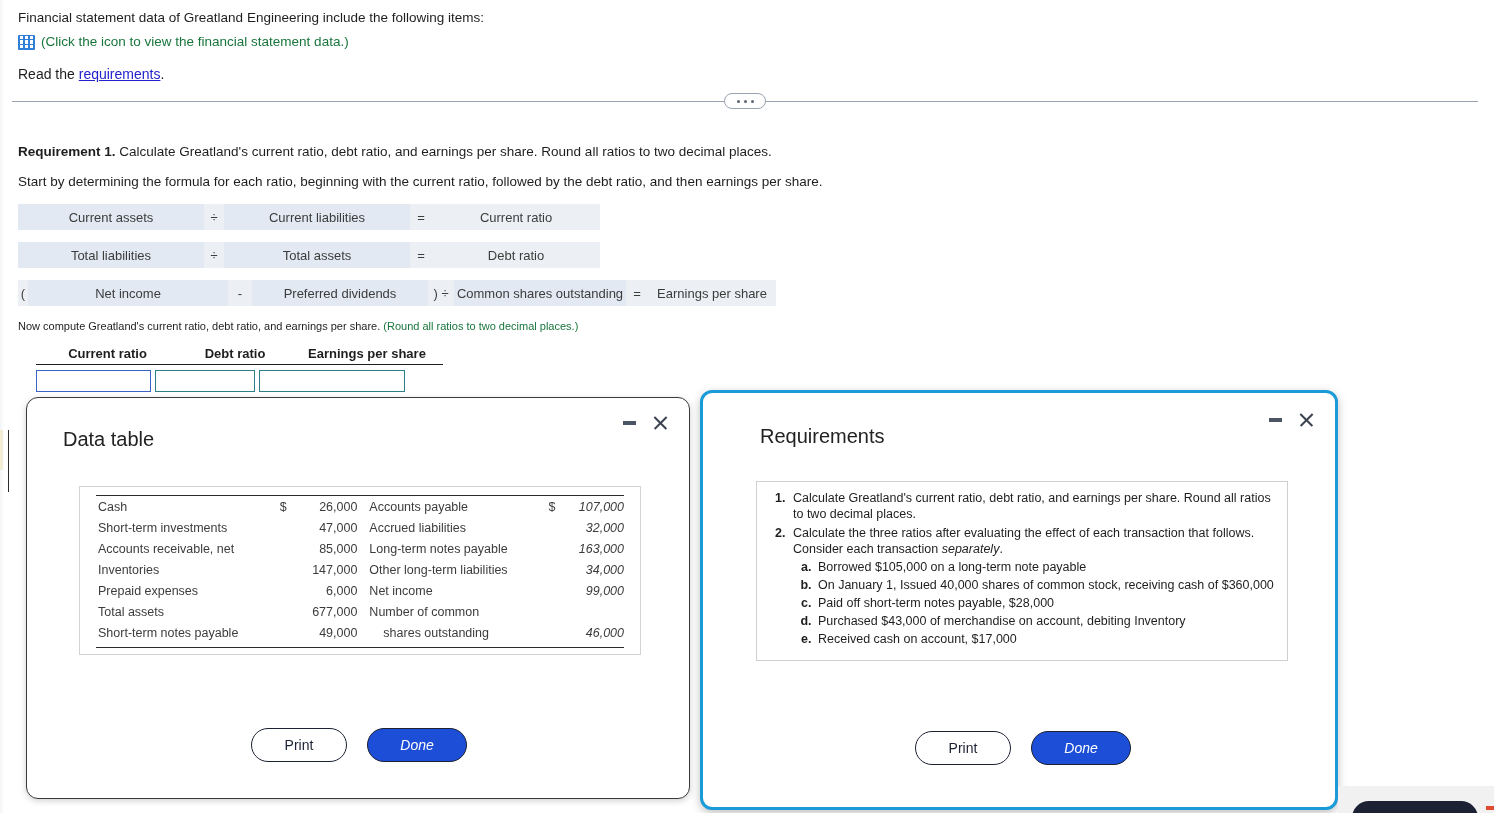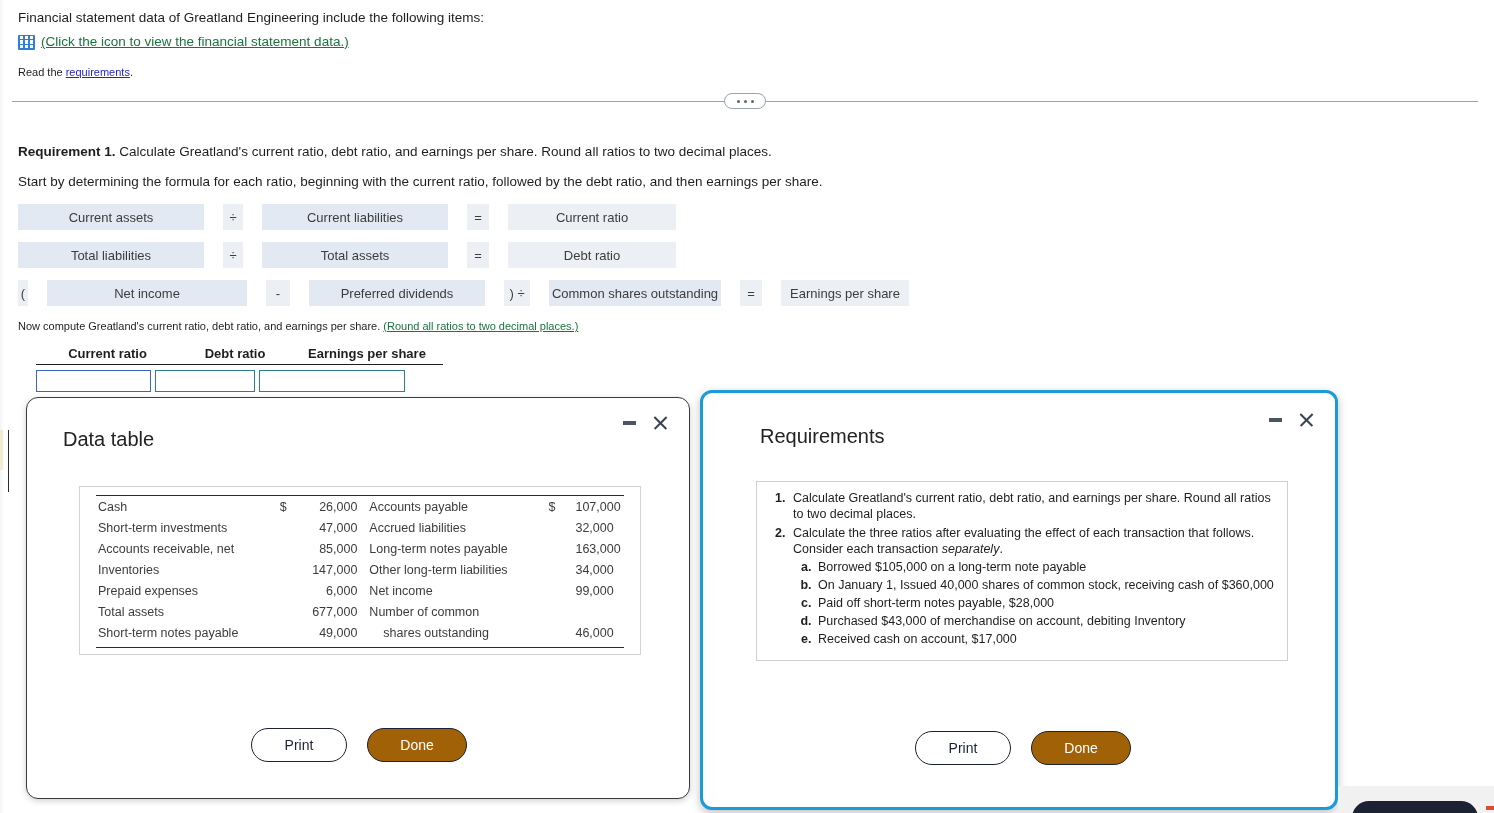--- a/index.html
+++ b/index.html
@@ -61,22 +61,22 @@
     border-radius: 1px;
     display: grid;
     grid-template-columns: repeat(3, 1fr);
     grid-template-rows: repeat(3, 1fr);
     gap: 1.4px;
     padding: 1.6px;
     cursor: pointer;
     flex: none;
   }
   .grid-icon i { background: #ffffff; display: block; }
-  .green { color: #18753c; text-decoration: underline; }
-  .read-line { margin-top: 14px; font-size: 11px; color: #1e1e1e; }
+  .green { color: #18753c; }
+  .read-line { margin-top: 14px; font-size: 14px; color: #1e1e1e; }
   .req-link {
     color: #2222cc;
     text-decoration: underline;
     cursor: pointer;
   }
 
   
   .divider-wrap {
     position: absolute;
     left: 12px; top: 101px;
@@ -106,21 +106,21 @@
     background: #5b6573; display:block;
   }
 
   
   .body { position: absolute; left: 18px; top: 142px; width: 1100px; }
   .req-heading { font-size: 13.5px; line-height: 20px; color: #1e1e1e; }
   .req-heading .bold { font-weight: bold; }
   .req-sub { font-size: 13.5px; line-height: 20px; margin-top: 10px; color: #1e1e1e; }
 
   
-  .formula { display: flex; align-items: stretch; height: 26px; margin-top: 12px; font-size: 13px; gap: 19px; }
+  .formula { display: flex; align-items: stretch; height: 26px; margin-top: 12px; font-size: 13px; }
   .formula .cell {
     background: #e2e9f3;
     display: flex; align-items: center; justify-content: center;
     color: #3c3c3c;
     white-space: nowrap;
   }
   .formula .op {
     background: #eceff3;
     display: flex; align-items: center; justify-content: center;
     color: #3c3c3c;
@@ -250,21 +250,21 @@
     border-collapse: collapse;
     font-size: 12.5px;
     color: #3c3c3c;
   }
   table.dt td { padding: 3.5px 0; white-space: nowrap; }
   .dt-lbl1  { padding-left: 18px !important; width: 192px; }
   .dt-cur1  { width: 26px; text-align: left; }
   .dt-val1  { width: 60px; text-align: right; padding-right: 12px !important; }
   .dt-lbl2  { width: 172px; }
   .dt-cur2  { width: 26px; text-align: left; }
-  .dt-val2  { width: 62px; padding-right: 16px !important; }
+  .dt-val2  { width: 62px; text-align: right; padding-right: 16px !important; font-style: italic; }
   .indent { padding-left: 14px !important; }
 
   
   .rq-frame {
     position: absolute;
     left: 53px; top: 88px;
     width: 532px;
     border: 1px solid #cfcfcf;
     padding: 8px 10px 10px 10px;
     background: #ffffff;
@@ -292,23 +292,24 @@
     cursor: pointer;
   }
   .pill-outline {
     width: 96px;
     background: #ffffff;
     border: 1.5px solid #1c2133;
     color: #1c2133;
   }
   .pill-solid {
     width: 100px;
-    background: #a16207;
+    background: #1d4ed8;
     border: 1.5px solid #1c2133;
     color: #ffffff;
+    font-style: italic;
   }
 
   
   .bottom-btn {
     position: absolute;
     left: 1352px; top: 801px;
     width: 126px; height: 34px;
     border-radius: 17px;
     background: #1c2133;
   }

